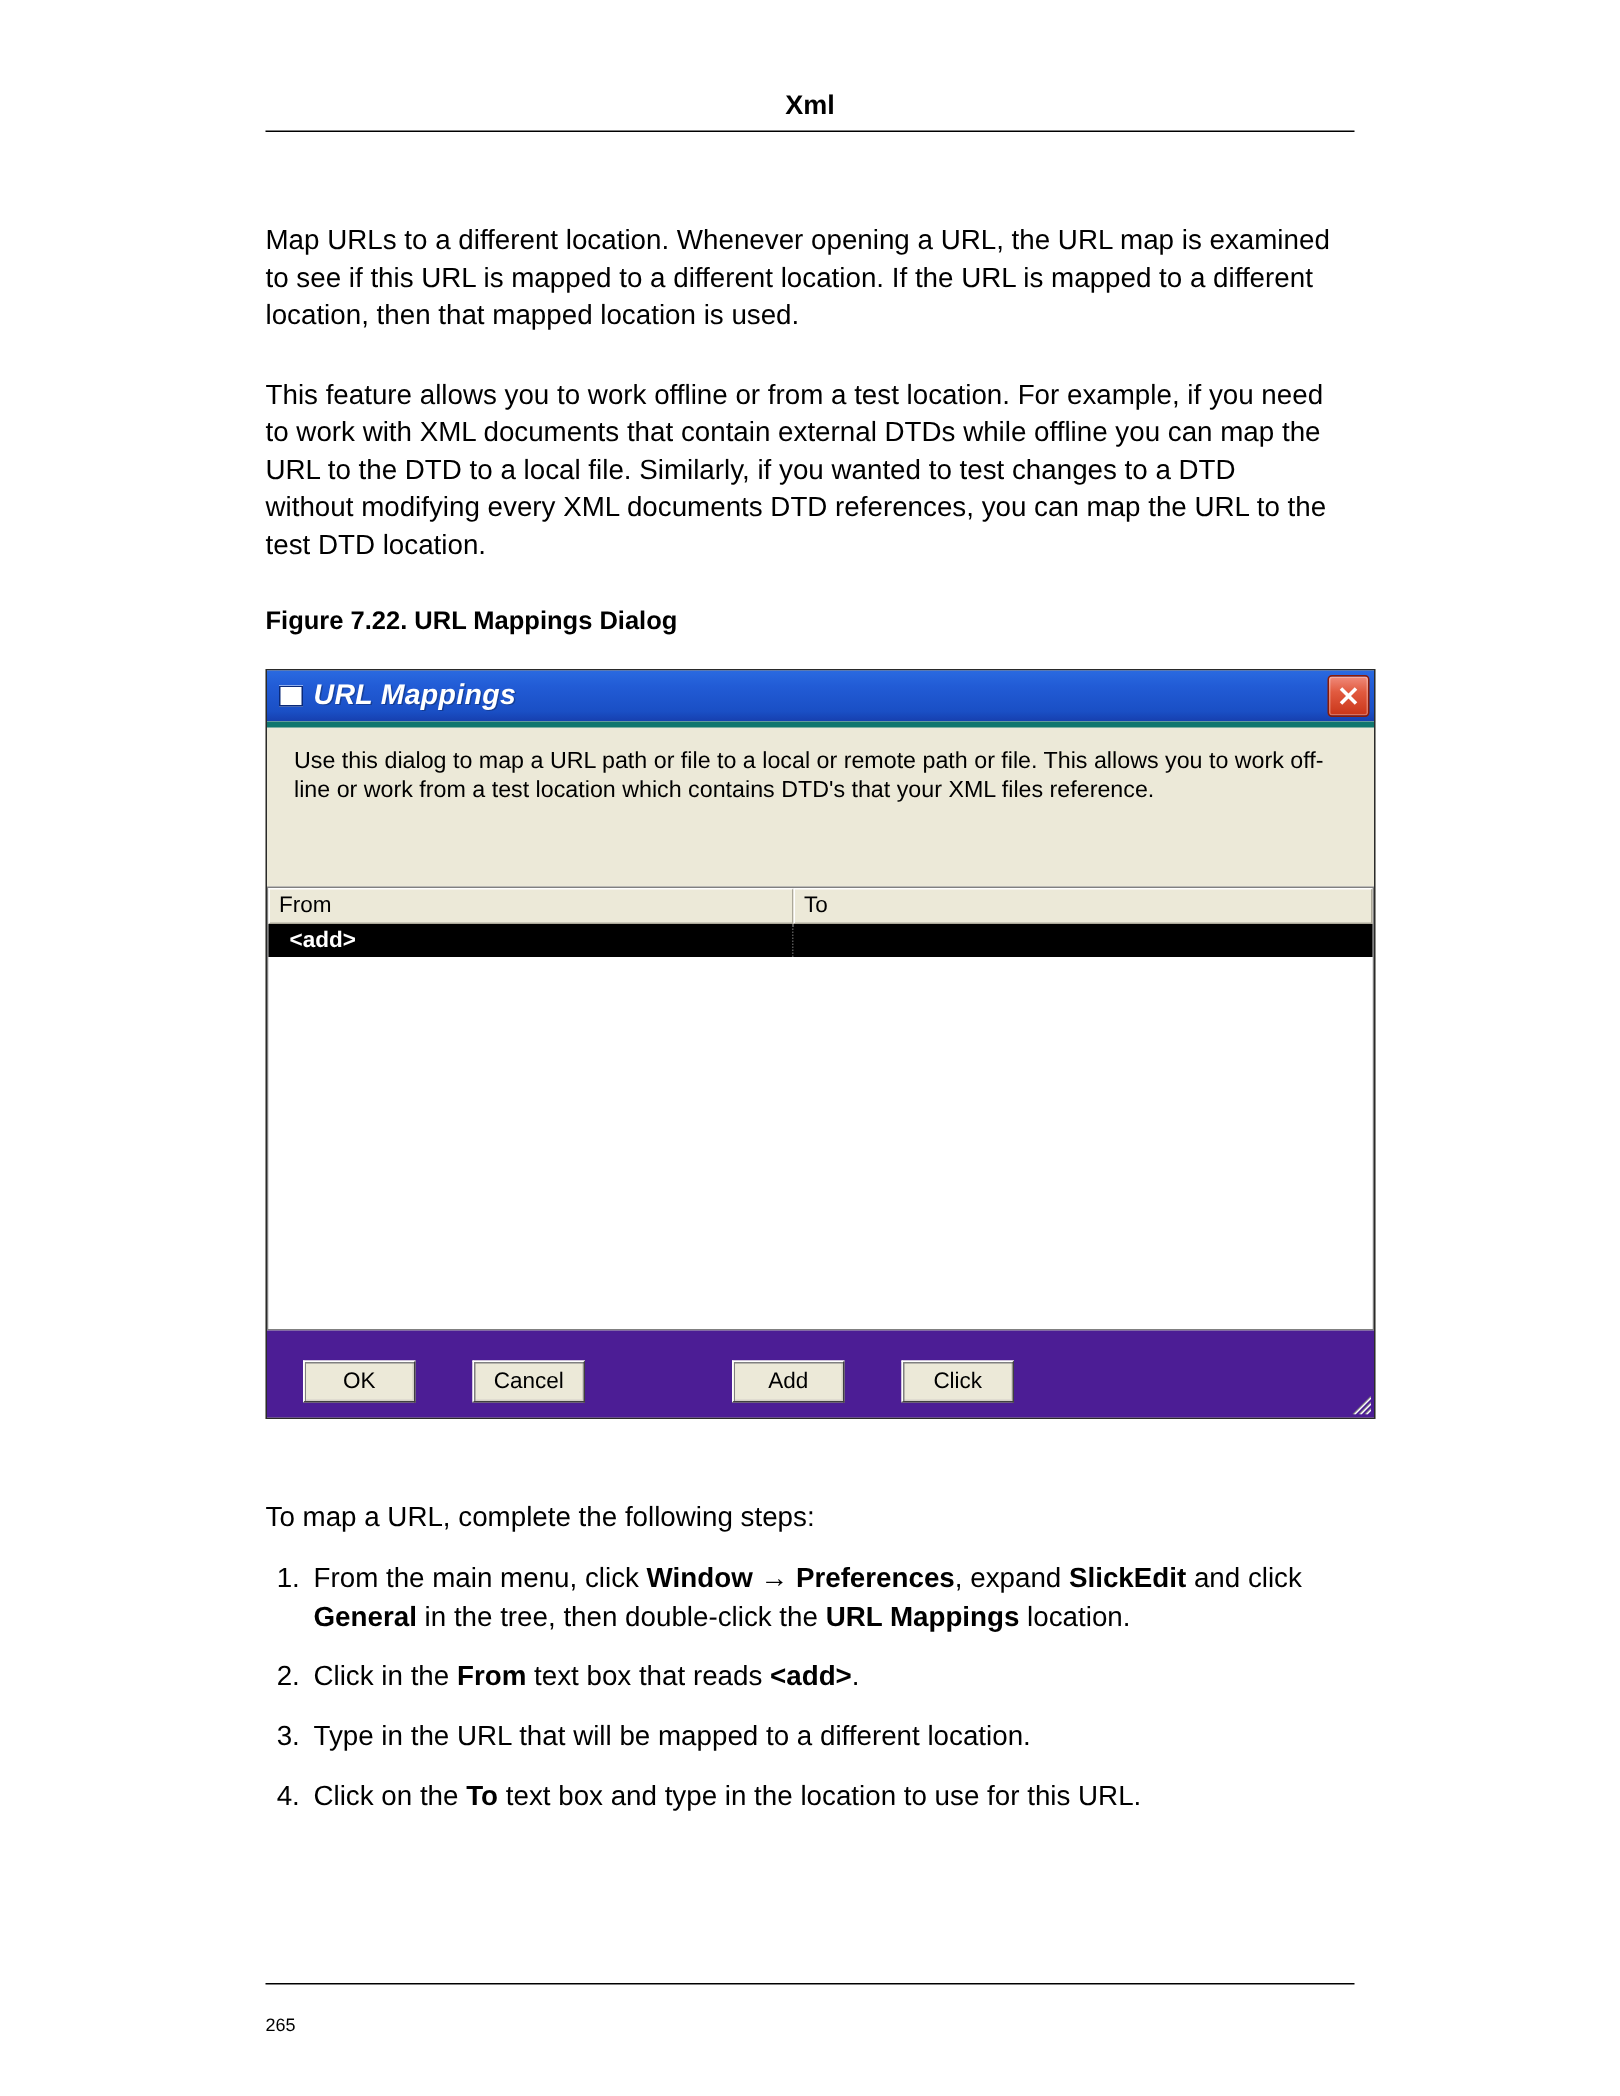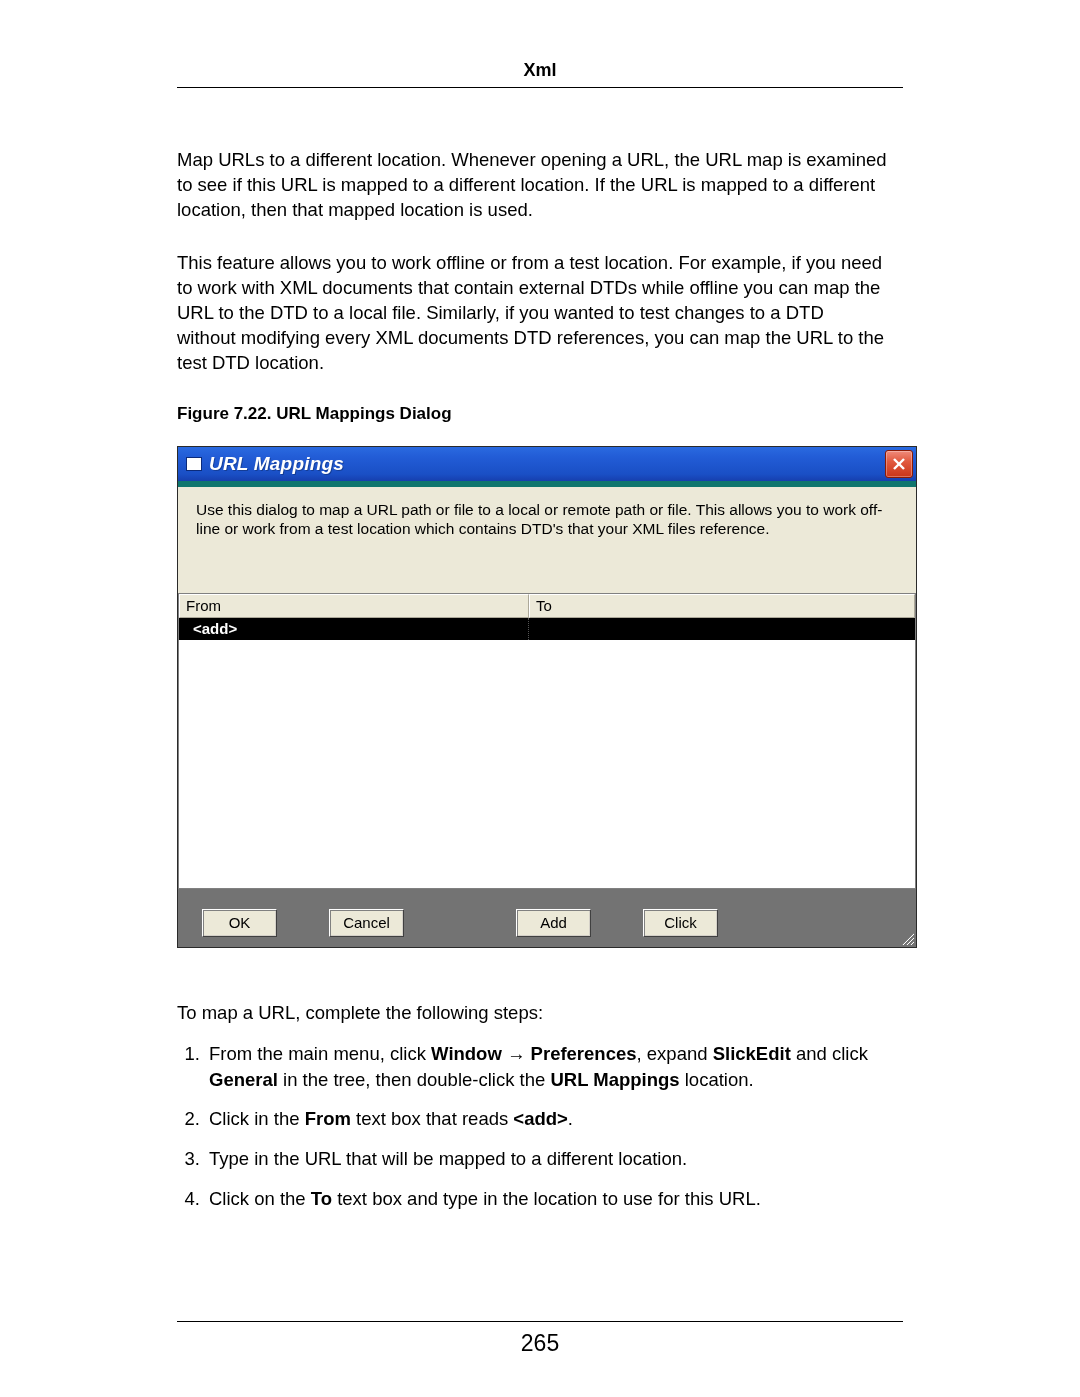--- a/index.html
+++ b/index.html
@@ -85,21 +85,21 @@
     color: #fff;
   }
   .close-btn svg { display: block; }
 
   .desc-panel {
     background: #ece9d8;
     padding: 14px 16px 54px 18px;
     font-family: Tahoma, Arial, sans-serif;
     font-size: 15.5px;
     line-height: 1.22;
-    border-top: 6px solid #0f766e;
+    border-top: 4px solid #0f766e;
   }
 
   .table-frame {
     background: #fff;
     border: 1px solid #808080;
     margin: 0;
     box-sizing: border-box;
   }
   .table-head {
     display: flex;
@@ -129,24 +129,24 @@
     padding: 2px 10px 3px 14px;
     box-sizing: border-box;
   }
   .td-from { width: 350px; border-right: 1px dotted #555; }
   .td-to   { flex: 1; }
   .table-blank {
     height: 248px;
     background: #fff;
   }
   .btn-row {
-    background: #737373;
+    background: #4c1d95;
     padding: 20px 0 10px 24px;
     display: flex;
-    gap: 52px;
+    gap: 38px;
   }
   .win-btn {
     font-family: Tahoma, Arial, sans-serif;
     font-size: 15px;
     min-width: 73px;
     height: 26px;
     background: #ece9d8;
     border-top: 1px solid #fff;
     border-left: 1px solid #fff;
     border-right: 1px solid #404040;
@@ -174,24 +174,24 @@
   }
   ol.steps li { margin: 0 0 14px 0; padding-left: 4px; }
   .b { font-weight: bold; }
 
   .footer {
     position: absolute;
     left: 115px;
     right: 115px;
     bottom: 40px;
     border-top: 1px solid #000;
-    padding-top: 8px;
-    display: flex;
-    justify-content: center;
-    font-size: 23px;
+    padding-top: 20px;
+    display: flex;
+    justify-content: flex-start;
+    font-size: 12px;
   }
 </style>
 </head>
 <body>
 
 <div class="page">
 
   <div class="head-title">Xml</div>
 
   <div class="body-text">

